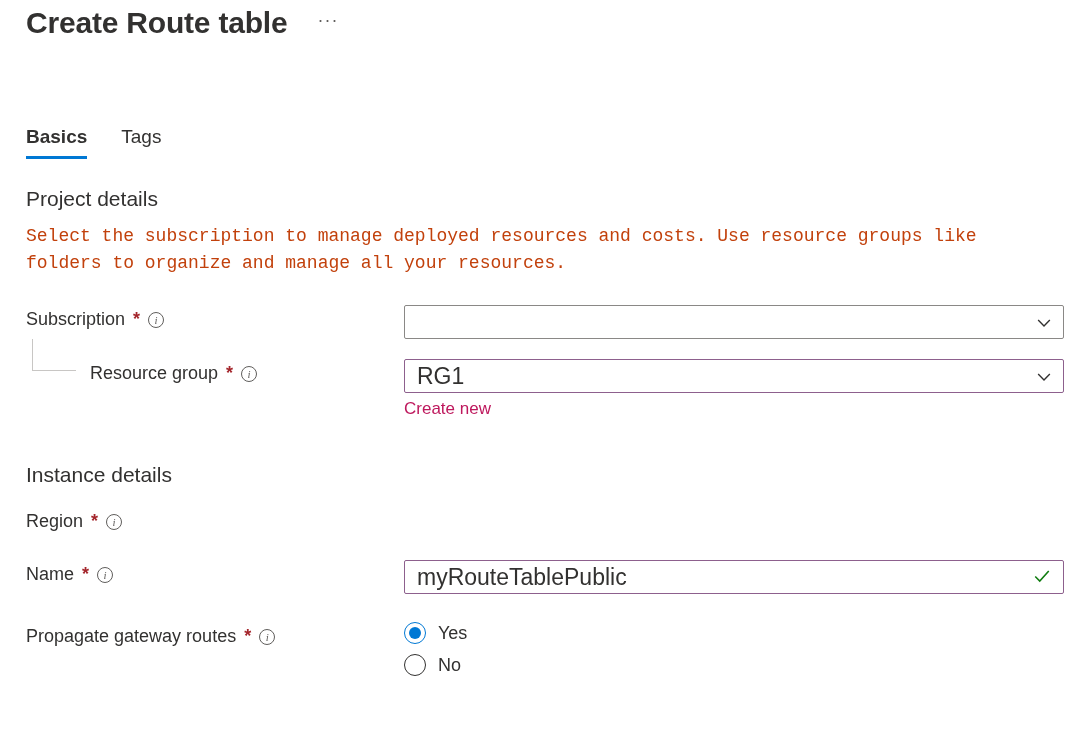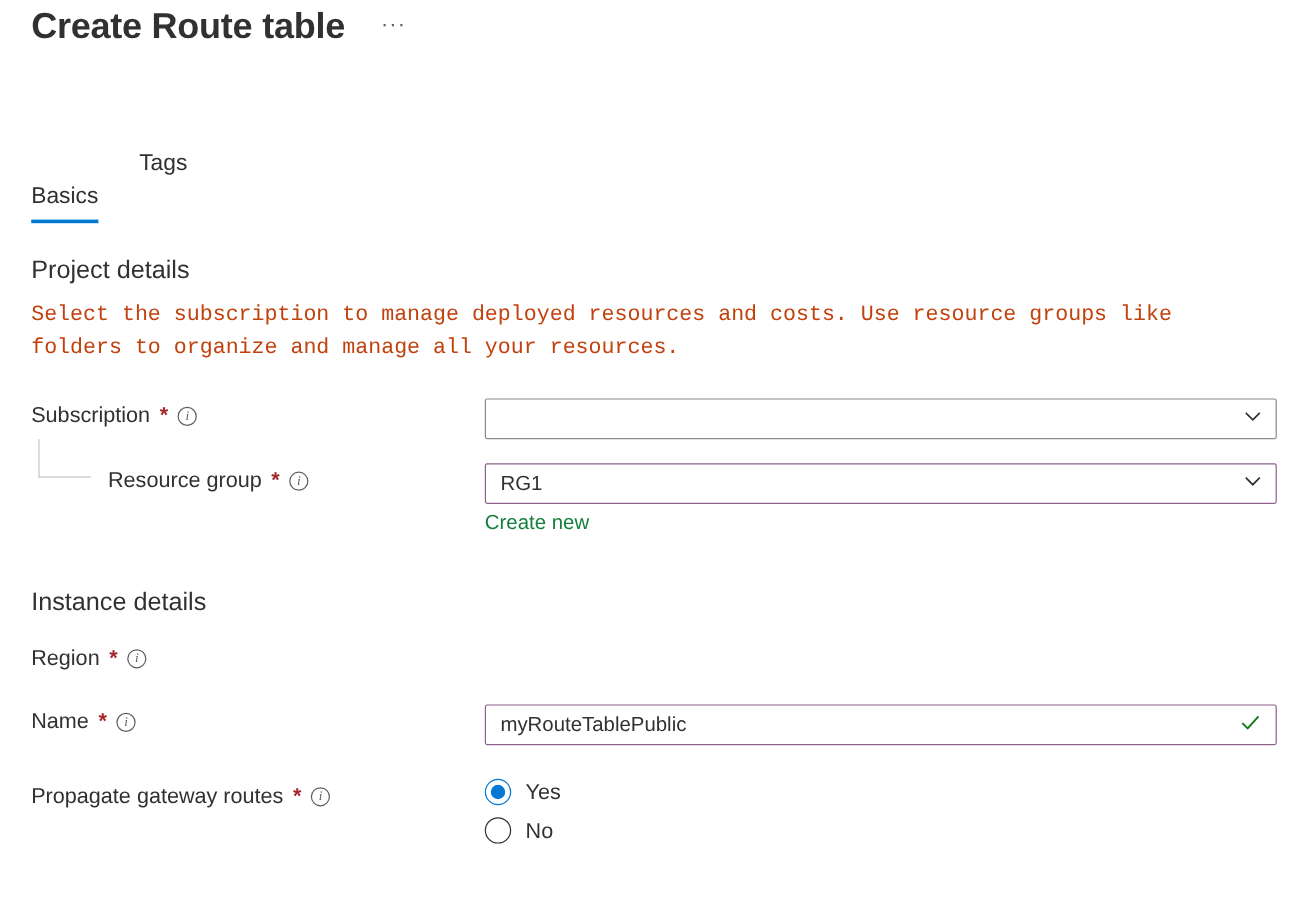--- a/index.html
+++ b/index.html
@@ -8,47 +8,47 @@
       color: #323130;
       background: #fff;
       padding: 6px 26px;
       width: 1090px;
     }
     .title-row { display: flex; align-items: center; gap: 30px; }
     h1 { font-size: 30px; font-weight: 600; letter-spacing: -0.2px; }
     .ellipsis { color: #605e5c; font-size: 18px; letter-spacing: 1px; padding-bottom: 6px; cursor: pointer; }
     .tabs { display: flex; gap: 34px; margin-top: 86px; font-size: 19px; }
     .tab { padding-bottom: 8px; cursor: pointer; color: #323130; }
-    .tab.active { font-weight: 400; border-bottom: 3px solid #0078d4; margin-top: 27px; }
+    .tab.active { font-weight: 700; border-bottom: 3px solid #0078d4; }
     h2 { font-size: 21px; font-weight: 400; margin-top: 28px; }
     .desc { font-size: 18px; line-height: 1.5; margin-top: 12px; color: #c2410c; max-width: 1000px; font-family: Liberation Mono, monospace; }
     .field { display: flex; align-items: flex-start; margin-top: 28px; }
     .field-label-col { width: 378px; flex: 0 0 378px; display: flex; align-items: center; gap: 8px; font-size: 18px; padding-top: 4px; }
     .field-label-col.indented { padding-left: 64px; position: relative; text-align: center; }
     .indent-line { position: absolute; left: 6px; top: -20px; width: 44px; height: 32px; border-left: 1px solid #c8c6c4; border-bottom: 1px solid #c8c6c4; }
     .req { color: #a4262c; font-weight: 600; }
     .info-icon {
       width: 16px; height: 16px; border: 1px solid #605e5c; border-radius: 50%;
       display: inline-flex; align-items: center; justify-content: center;
       font-size: 11px; color: #605e5c; font-style: italic; font-family: Georgia, serif;
       cursor: help;
     }
     .field-input-col { flex: 1; }
     .select, .textinput {
       width: 100%; height: 34px; border: 1px solid #8a8886; border-radius: 2px;
-      padding: 0 12px; font-size: 17px; font-family: inherit; background: #fff;
+      padding: 0 12px; font-size: 23px; font-family: inherit; background: #fff;
       display: flex; align-items: center; justify-content: space-between; cursor: pointer;
       position: relative;
     }
     .select.required-highlight, .textinput.required-highlight { border-color: #8d608d; }
     .textinput { cursor: text; }
     .chev { margin-left: auto; }
     .chev svg { width: 14px; height: 14px; }
     .check svg { width: 18px; height: 18px; }
-    .link { color: #15803d; font-size: 17px; margin-top: 6px; display: inline-block; cursor: pointer; }
+    .link { color: #be185d; font-size: 17px; margin-top: 6px; display: inline-block; cursor: pointer; }
     .radios { display: flex; flex-direction: column; gap: 10px; }
     .radio-row { display: flex; align-items: center; gap: 12px; font-size: 18px; cursor: pointer; }
     .radio-outer {
       width: 22px; height: 22px; border: 1.5px solid #323130; border-radius: 50%;
       display: flex; align-items: center; justify-content: center;
     }
     .radio-outer.checked { border-color: #0078d4; }
     .radio-inner { width: 12px; height: 12px; background: #0078d4; border-radius: 50%; }
     .instance-h { margin-top: 44px; }
     .field.tight { margin-top: 20px; }

